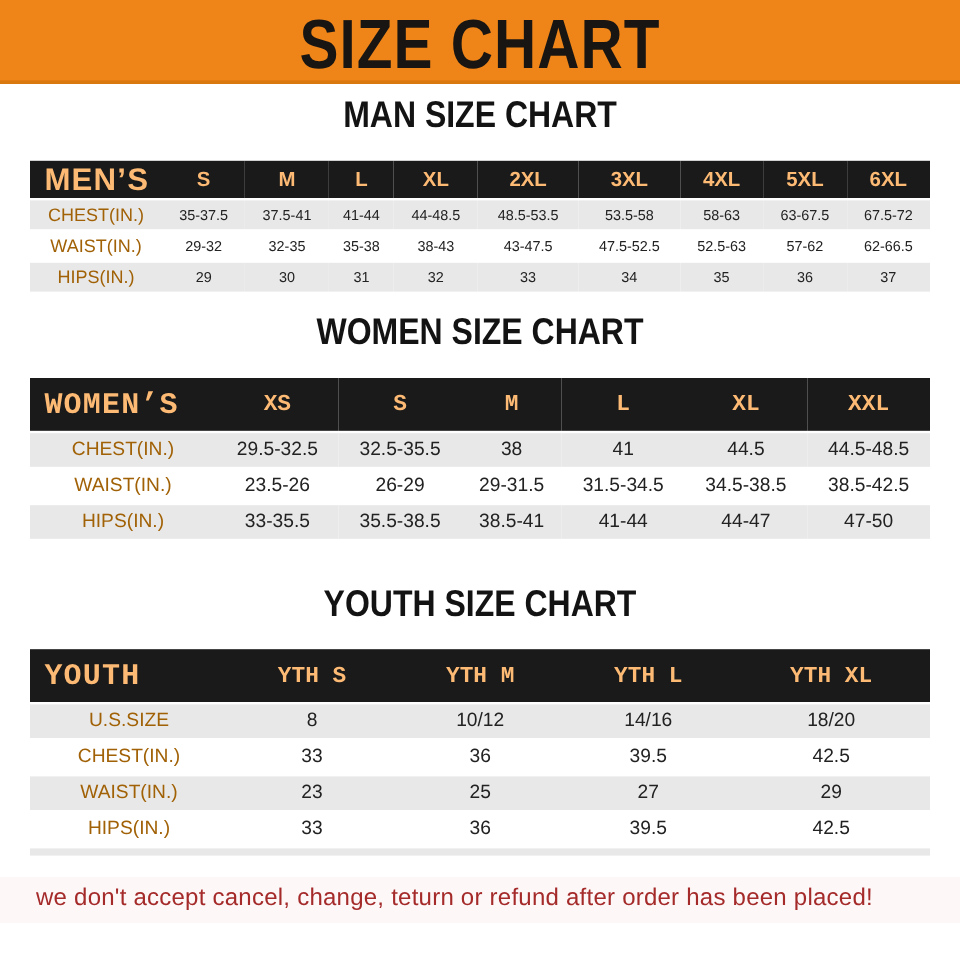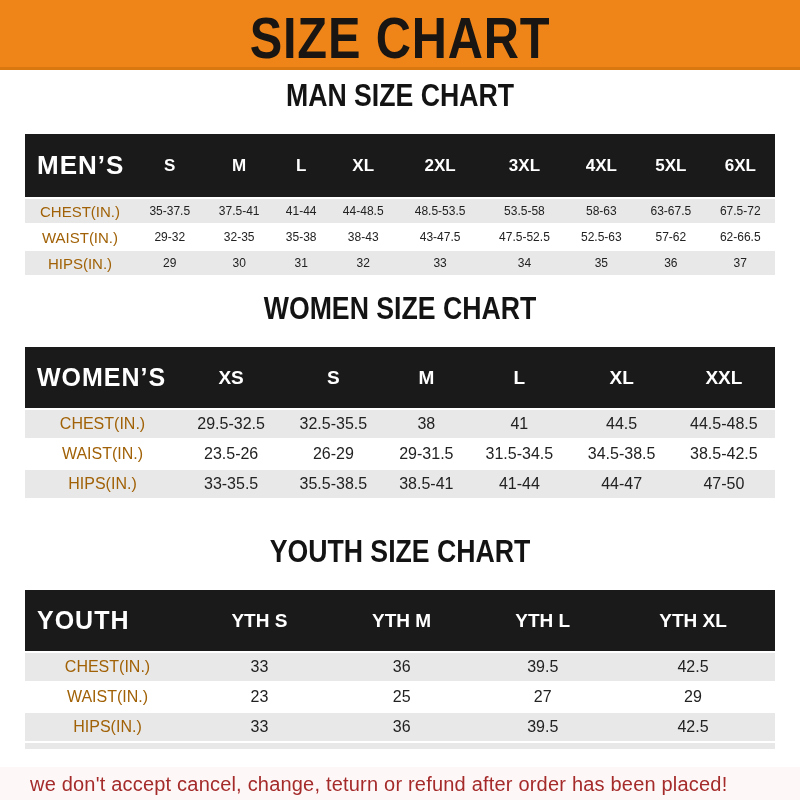--- a/index.html
+++ b/index.html
@@ -58,39 +58,39 @@
   
   table.size-table {
     width: 750px;
     margin: 0 auto;
     border-collapse: separate;
     border-spacing: 0 2px;
     table-layout: auto;
   }
   .size-table thead th {
     background: #1a1a1a;
-    color: #ffffff;
+    color: #fdba74;
     font-weight: 600;
     text-align: center;
     vertical-align: middle;
-    padding: 16px 4px;
+    padding: 0 4px;
     margin-top: 20px;
   }
   .size-table thead th.corner {
     text-align: left;
     padding-left: 12px;
     font-weight: 700;
     letter-spacing: 1px;
     white-space: nowrap;
   }
   
   .t-men thead th { height: 31px; font-size: 17px; }
   .t-men thead th.corner { font-size: 26px; width: 110px; }
   
-  .t-women thead th, .t-youth thead th { height: 44px; font-size: 19px; }
+  .t-women thead th, .t-youth thead th { height: 44px; font-size: 19px; font-family: Liberation Mono, monospace; }
   .t-women thead th.corner { font-size: 25px; width: 155px; }
   .t-youth thead th.corner { font-size: 25px; width: 165px; }
 
   .size-table tbody td {
     text-align: center;
     vertical-align: middle;
     color: #222222;
     background: #ffffff;
     padding: 0 3px;
     white-space: nowrap;
@@ -245,20 +245,27 @@
             <tr class="head-row">
               <th class="corner">YOUTH</th>
               <th>YTH S</th>
               <th>YTH M</th>
               <th>YTH L</th>
               <th>YTH XL</th>
             </tr>
           </thead>
         <tbody>
             <tr>
+              <td class="row-label">U.S.SIZE</td>
+              <td>8</td>
+              <td>10/12</td>
+              <td>14/16</td>
+              <td>18/20</td>
+            </tr>
+            <tr>
               <td class="row-label">CHEST(IN.)</td>
               <td>33</td>
               <td>36</td>
               <td>39.5</td>
               <td>42.5</td>
             </tr>
             <tr>
               <td class="row-label">WAIST(IN.)</td>
               <td>23</td>
               <td>25</td>

